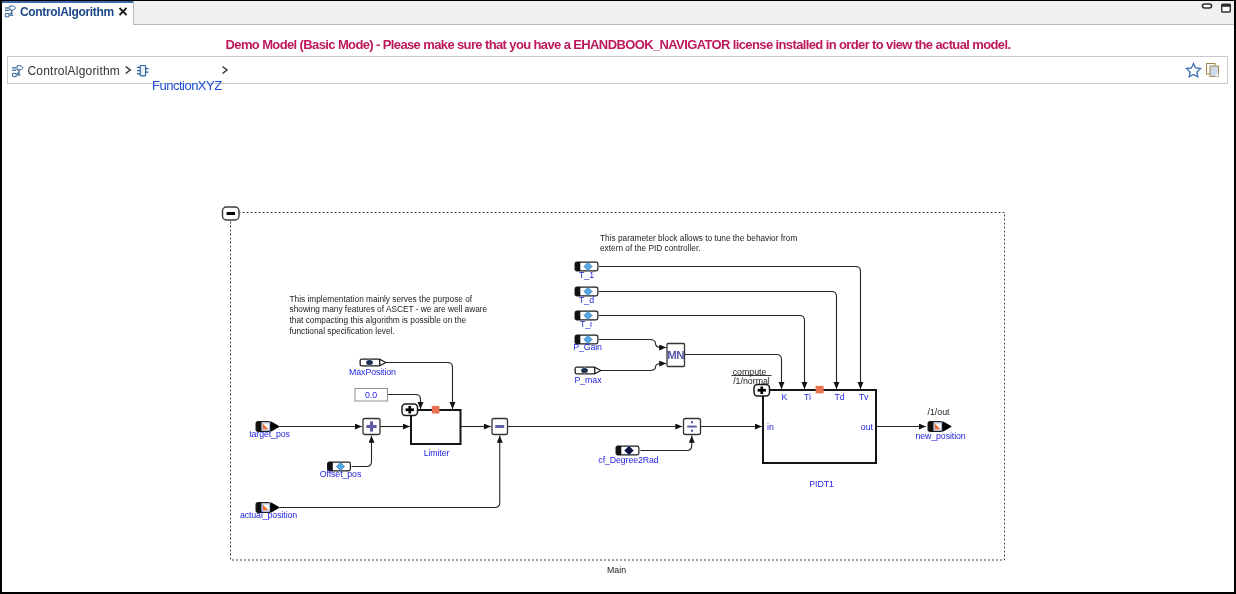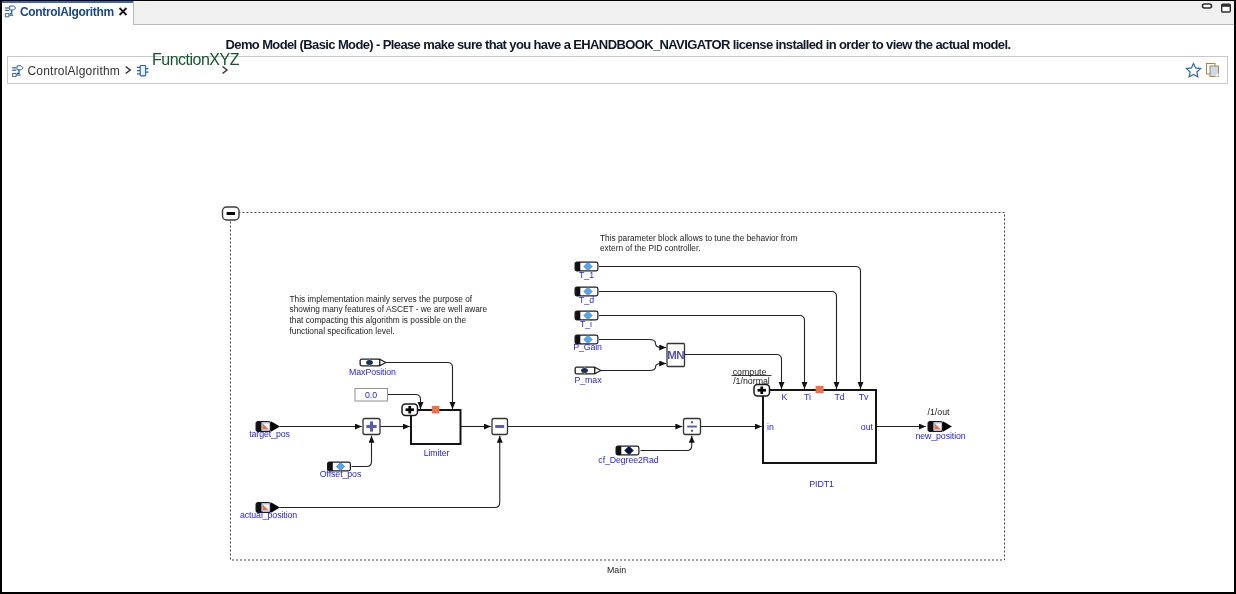--- a/index.html
+++ b/index.html
@@ -7,24 +7,24 @@
      font-family:"Liberation Sans",sans-serif;}
 .abs{position:absolute;}
 #bTop{left:0;top:0;width:1236px;height:1px;background:#000;}
 #bLeft{left:0;top:0;width:2px;height:594px;background:#000;}
 #bRight{left:1234px;top:0;width:2px;height:594px;background:#000;}
 #bBottom{left:0;top:592px;width:1236px;height:2px;background:#000;}
 #tabBlue{left:2px;top:1px;width:131px;height:2px;background:#3e69ad;}
 #tabGray{left:133px;top:1px;width:1100px;height:23px;background:#f0f0f0;
          border-left:1px solid #b9b9b9;border-bottom:1px solid #b9b9b9;}
 #tabLbl{left:20px;top:4.5px;font-size:12px;font-weight:bold;color:#1b4788;letter-spacing:-0.35px;}
-#redMsg{left:0;top:37px;width:1236px;text-align:center;color:#0f172a;font-weight:bold;font-size:13px;letter-spacing:-0.62px;}
+#redMsg{left:0;top:37px;width:1236px;text-align:center;color:#be185d;font-weight:bold;font-size:13px;letter-spacing:-0.62px;}
 #crumb{left:7px;top:56px;width:1219px;height:26px;border:1px solid #c9c9c9;background:#fff;}
 #crumbTxt{left:27.5px;top:64px;font-size:12px;color:#333;letter-spacing:0.2px;}
-#crumbTxt2{left:152px;top:51px;font-size:16px;color:#14532d;letter-spacing:-0.5px;}
+#crumbTxt2{left:152px;top:78px;font-size:13px;color:#1d4ed8;letter-spacing:-0.5px;}
 </style>
 </head>
 <body>
 <div class="abs" id="tabBlue"></div>
 <div class="abs" id="tabGray"></div>
 <div class="abs" id="tabLbl">ControlAlgorithm</div>
 <div class="abs" id="redMsg">Demo Model (Basic Mode) - Please make sure that you have a EHANDBOOK_NAVIGATOR license installed in order to view the actual model.</div>
 <div class="abs" id="crumb"></div>
 <div class="abs" id="crumbTxt">ControlAlgorithm</div>
 <div class="abs" id="crumbTxt2">FunctionXYZ</div>

